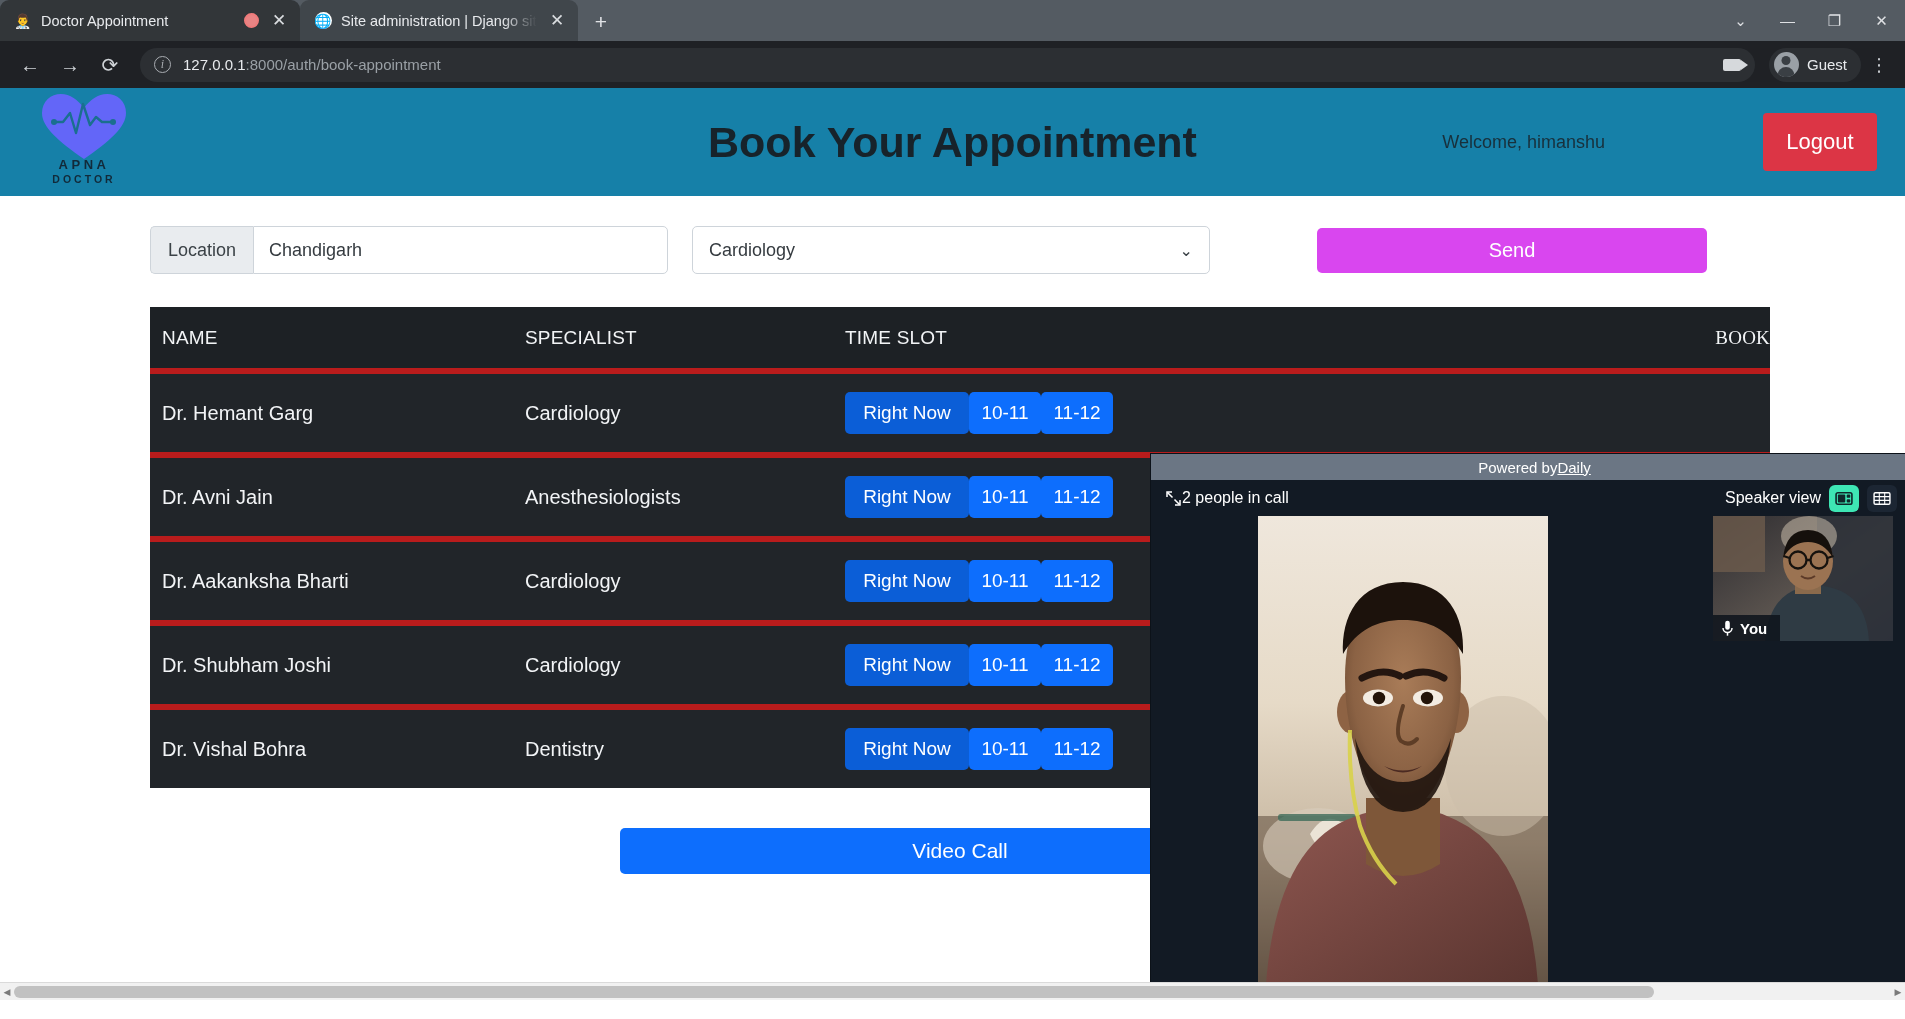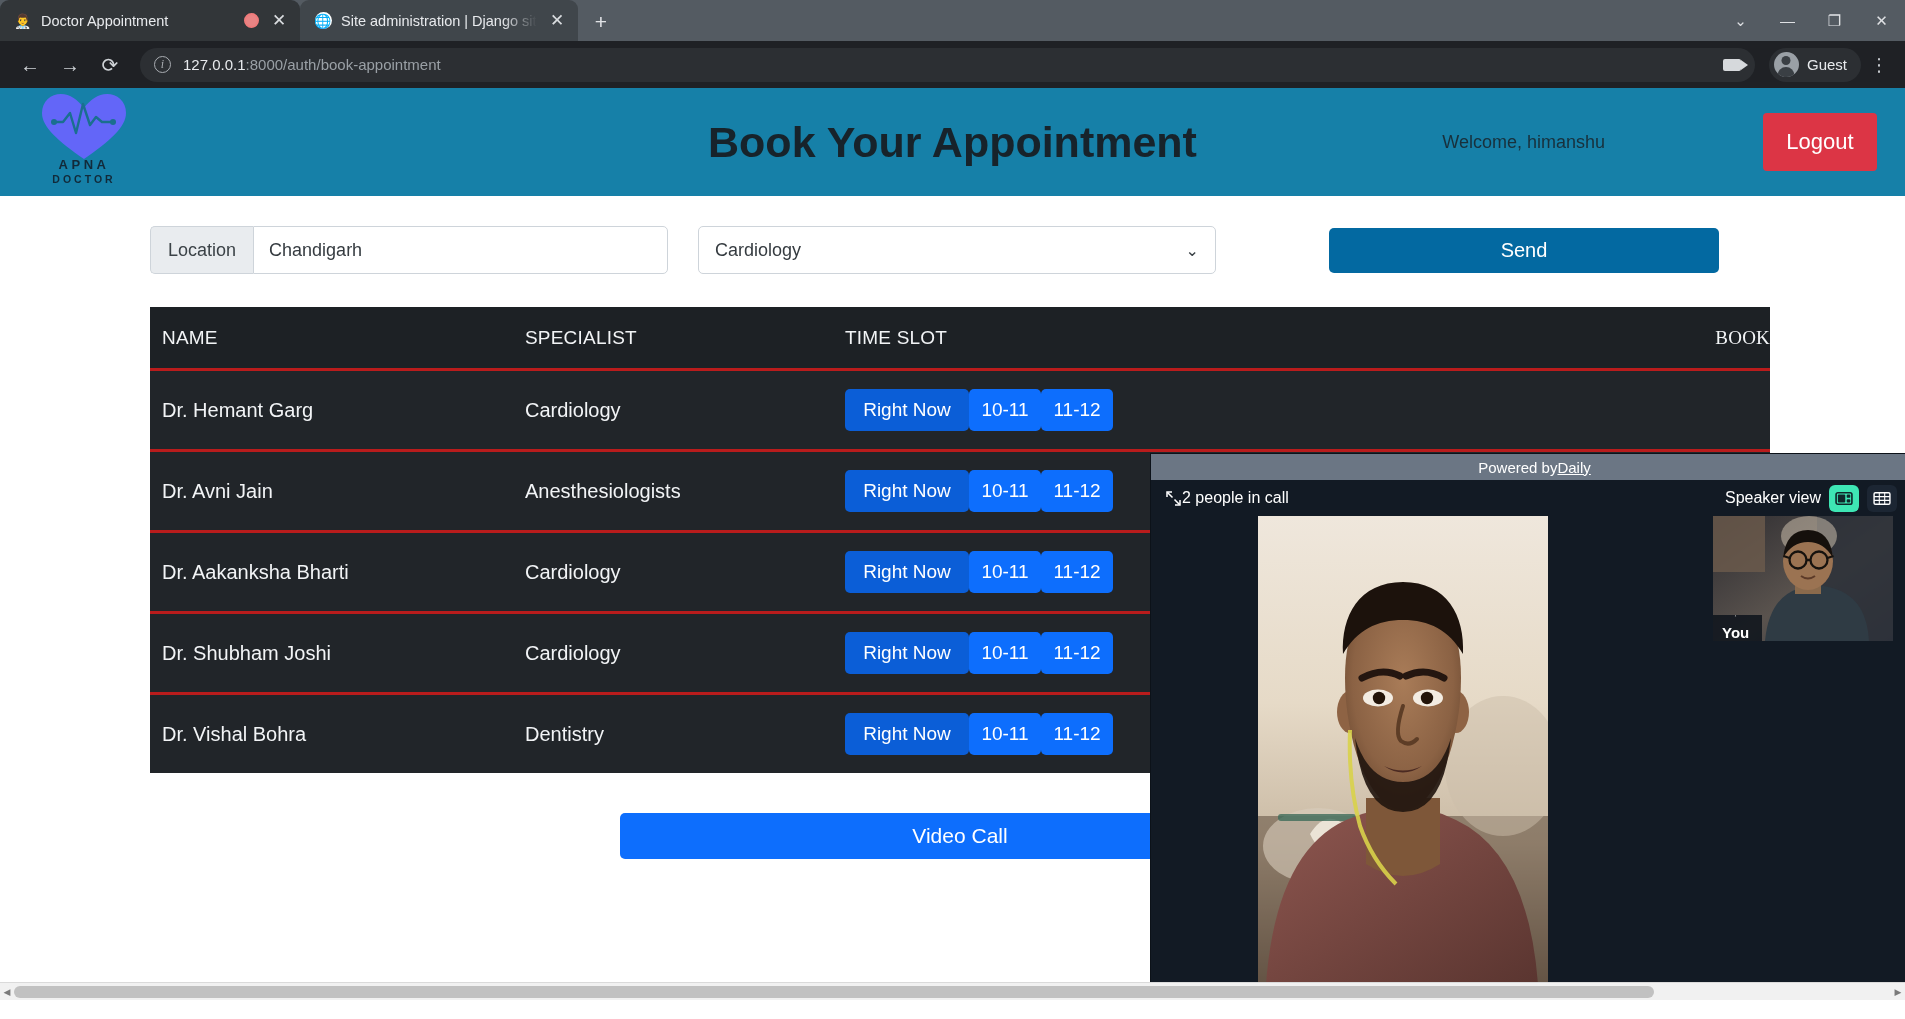--- a/index.html
+++ b/index.html
@@ -145,21 +145,21 @@
   }
   .logout-btn {
     position: absolute; right: 28px; width: 114px; height: 58px;
     background: #dc3545; color: #fff; font-size: 22px;
     border: none; border-radius: 4px; cursor: pointer;
     font-family: "Liberation Sans", sans-serif;
   }
 
   
   .filter-row {
-    display: flex; align-items: center; padding: 30px 0 0 150px; gap: 30px;
+    display: flex; align-items: center; padding: 30px 0 0 150px; gap: 24px;
   }
   .input-group { display: flex; width: 518px; height: 48px; }
   .input-addon {
     display: flex; align-items: center; justify-content: center;
     padding: 0 17px; background: #e9ecef; border: 1px solid #ced4da;
     border-right: none; border-radius: 5px 0 0 5px;
     font-size: 18px; color: #3b4247;
   }
   .input-field {
     flex: 1 1 auto; border: 1px solid #ced4da; border-radius: 0 5px 5px 0;
@@ -168,37 +168,37 @@
   }
   .select-box {
     width: 518px; height: 48px; border: 1px solid #ced4da; border-radius: 5px;
     background: #fff; padding: 0 16px; font-size: 18px; color: #353b40;
     display: flex; align-items: center; justify-content: space-between;
     cursor: pointer;
   }
   .chev { font-size: 16px; color: #3b4247; }
   .send-btn {
     width: 390px; height: 45px; margin-left: 83px;
-    background: #0369a1; color: #fff; border: none; border-radius: 5px;
+    background: #d946ef; color: #fff; border: none; border-radius: 5px;
     font-size: 20px; cursor: pointer; font-family: "Liberation Sans", sans-serif;
   }
 
   
   .table-wrap { margin: 33px 0 0 150px; width: 1620px; }
   table { border-collapse: collapse; width: 100%; table-layout: fixed; }
   thead tr { background: #1d2125; }
   thead th {
     color: #f2f4f6; font-size: 19px; font-weight: normal; text-align: left;
     padding: 20px 0 19px 0; letter-spacing: .2px;
   }
   thead th.c1 { padding-left: 12px; width: 375px; }
   thead th.c2 { width: 320px; }
   thead th.c3 { width: 640px; }
   thead th.c4 { text-align: right; font-family: Liberation Serif, serif; }
-  tbody tr { background: #212529; border-top: 3px solid #b91c1c; }
+  tbody tr { background: #212529; border-top: 6px solid #b91c1c; }
   tbody td {
     color: #f2f4f6; font-size: 20px; padding: 18px 0; vertical-align: middle;
   }
   tbody td.c1 { padding-left: 12px; }
   .slot-cell { display: flex; gap: 0; }
   .slot-btn {
     background: #0d6efd; color: #fff; border: none; border-radius: 5px;
     height: 42px; font-size: 19px; cursor: pointer;
     font-family: "Liberation Sans", sans-serif; white-space: nowrap;
   }
@@ -249,21 +249,20 @@
   }
   .self-tile {
     position: absolute; right: 12px; top: 0; width: 180px; height: 125px;
     overflow: hidden; background: #1b2028;
   }
   .self-badge {
     position: absolute; left: 0; bottom: 0; height: 26px;
     background: rgba(15,20,28,.88); color: #fff; font-size: 15px;
     display: flex; align-items: center; gap: 7px; padding: 0 13px 0 9px;
     font-weight: bold;
-    flex-direction: column;
   }
   .mic-glyph { width: 11px; height: 17px; display: block; }
 
   
   .h-scrollbar {
     position: absolute; left: 0; bottom: 0; width: 1905px; height: 18px;
     background: #f1f1f1; border-top: 1px solid #dadada;
   }
   .h-scroll-thumb {
     position: absolute; left: 14px; top: 3px; width: 1640px; height: 12px;

